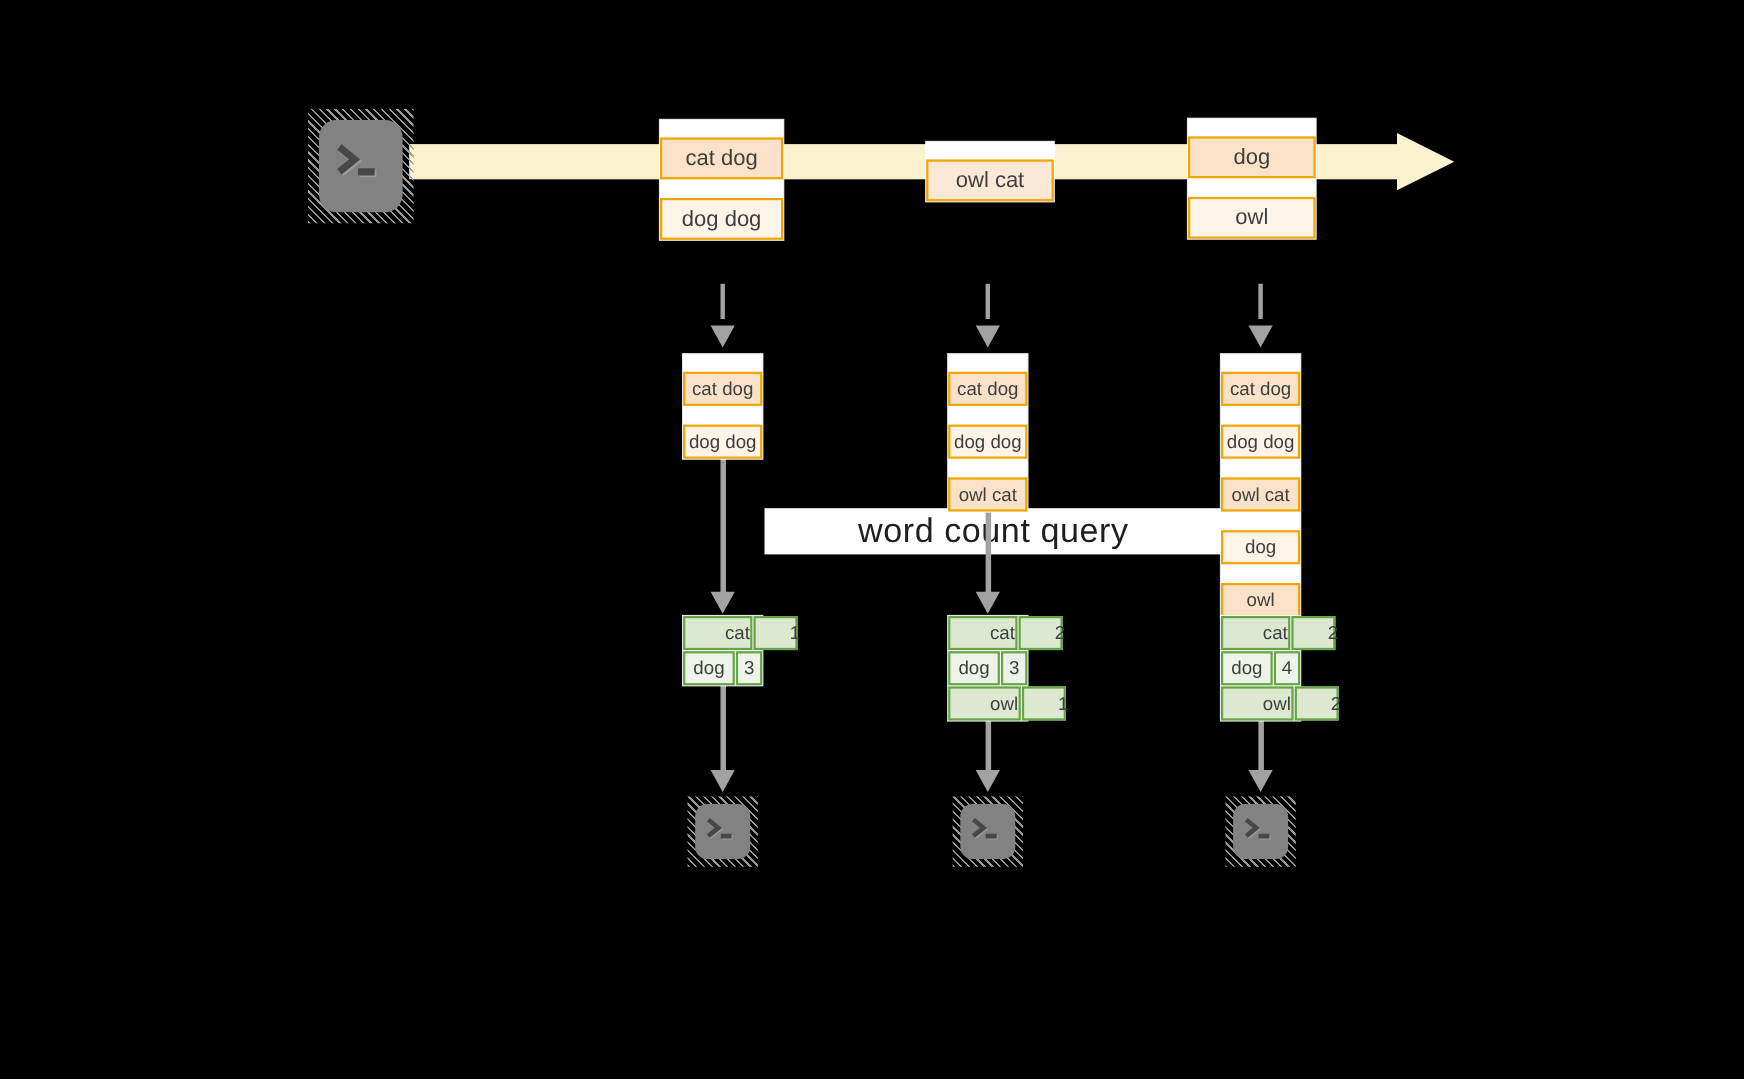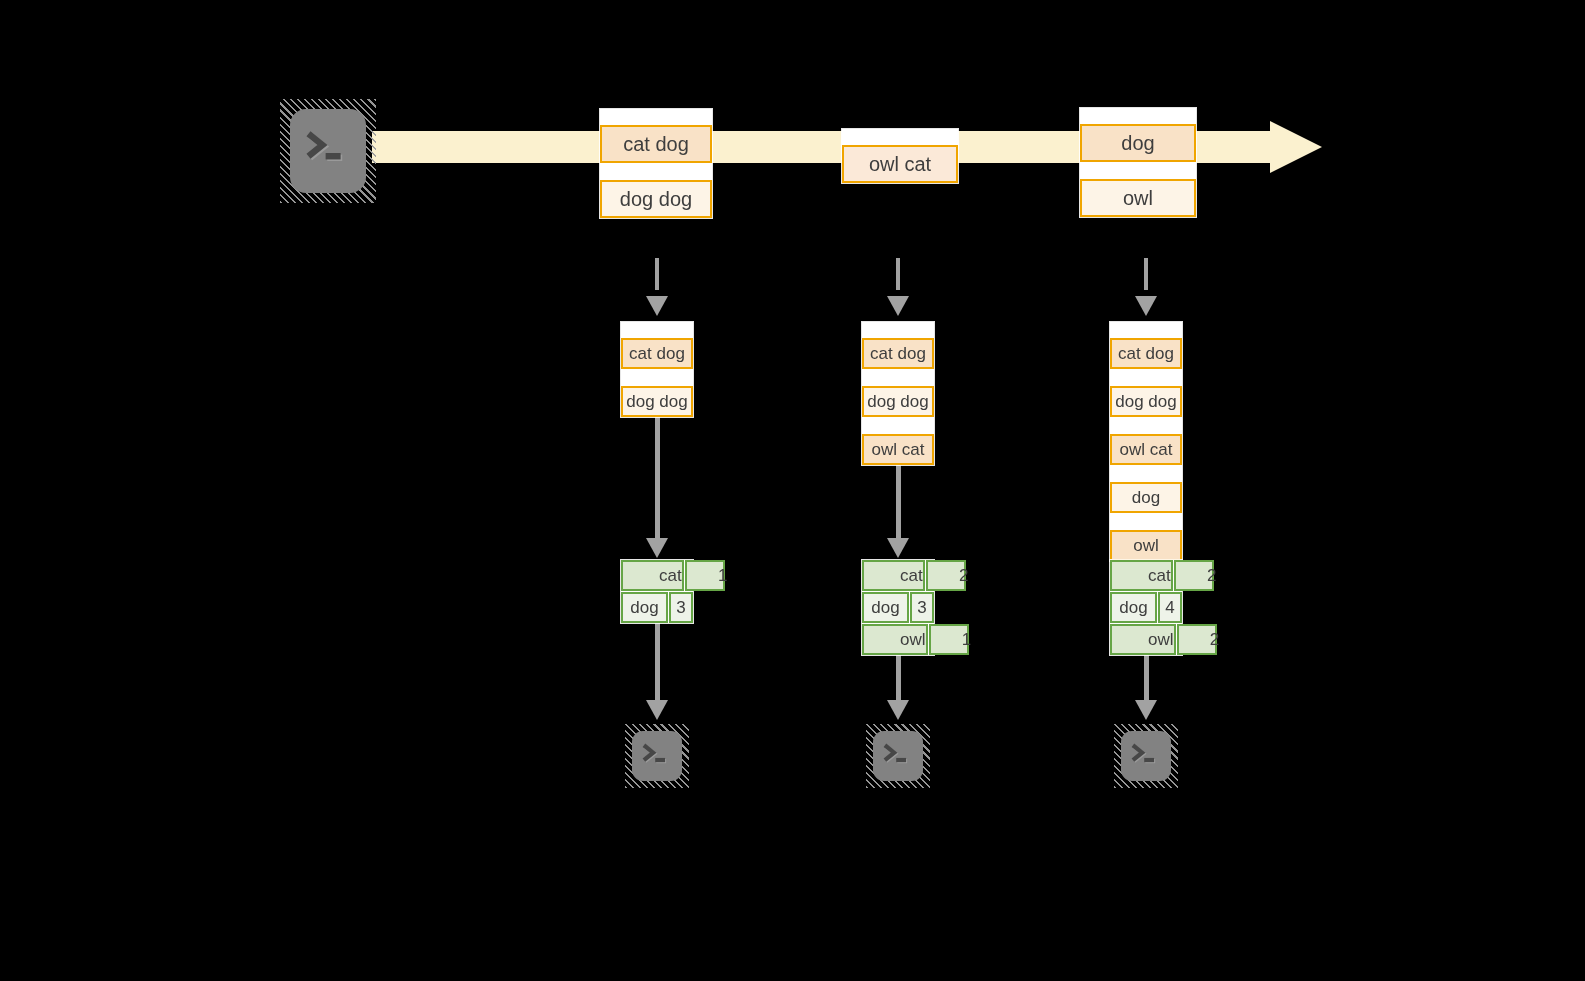--- a/index.html
+++ b/index.html
@@ -58,20 +58,21 @@
   .lg .term-inner{inset:10px;border-radius:16px;}
   .sm .term-inner{inset:7px;border-radius:11px;}
   .term-inner svg{position:absolute;left:14%;top:16%;width:62%;height:56%;}
 </style>
 </head>
 <body>
 
 <div id="canvas">
   <div class="stream-band"></div>
   <div class="stream-head"></div>
+  <div class="banner">word count query</div>
 <div class="terminal lg">
       <div class="term-inner">
         <svg viewBox="0 0 44 34">
           <path d="M7 6 L20 16.5 L7 27" fill="none" stroke="#9a9a9a" stroke-width="6" transform="translate(1.5,1.5)"></path>
           <path d="M23 27 H37" fill="none" stroke="#9a9a9a" stroke-width="6" transform="translate(1.5,1.5)"></path>
           <path d="M7 6 L20 16.5 L7 27" fill="none" stroke="#474747" stroke-width="6"></path>
           <path d="M23 27 H37" fill="none" stroke="#474747" stroke-width="6"></path>
         </svg>
       </div>
     </div>

